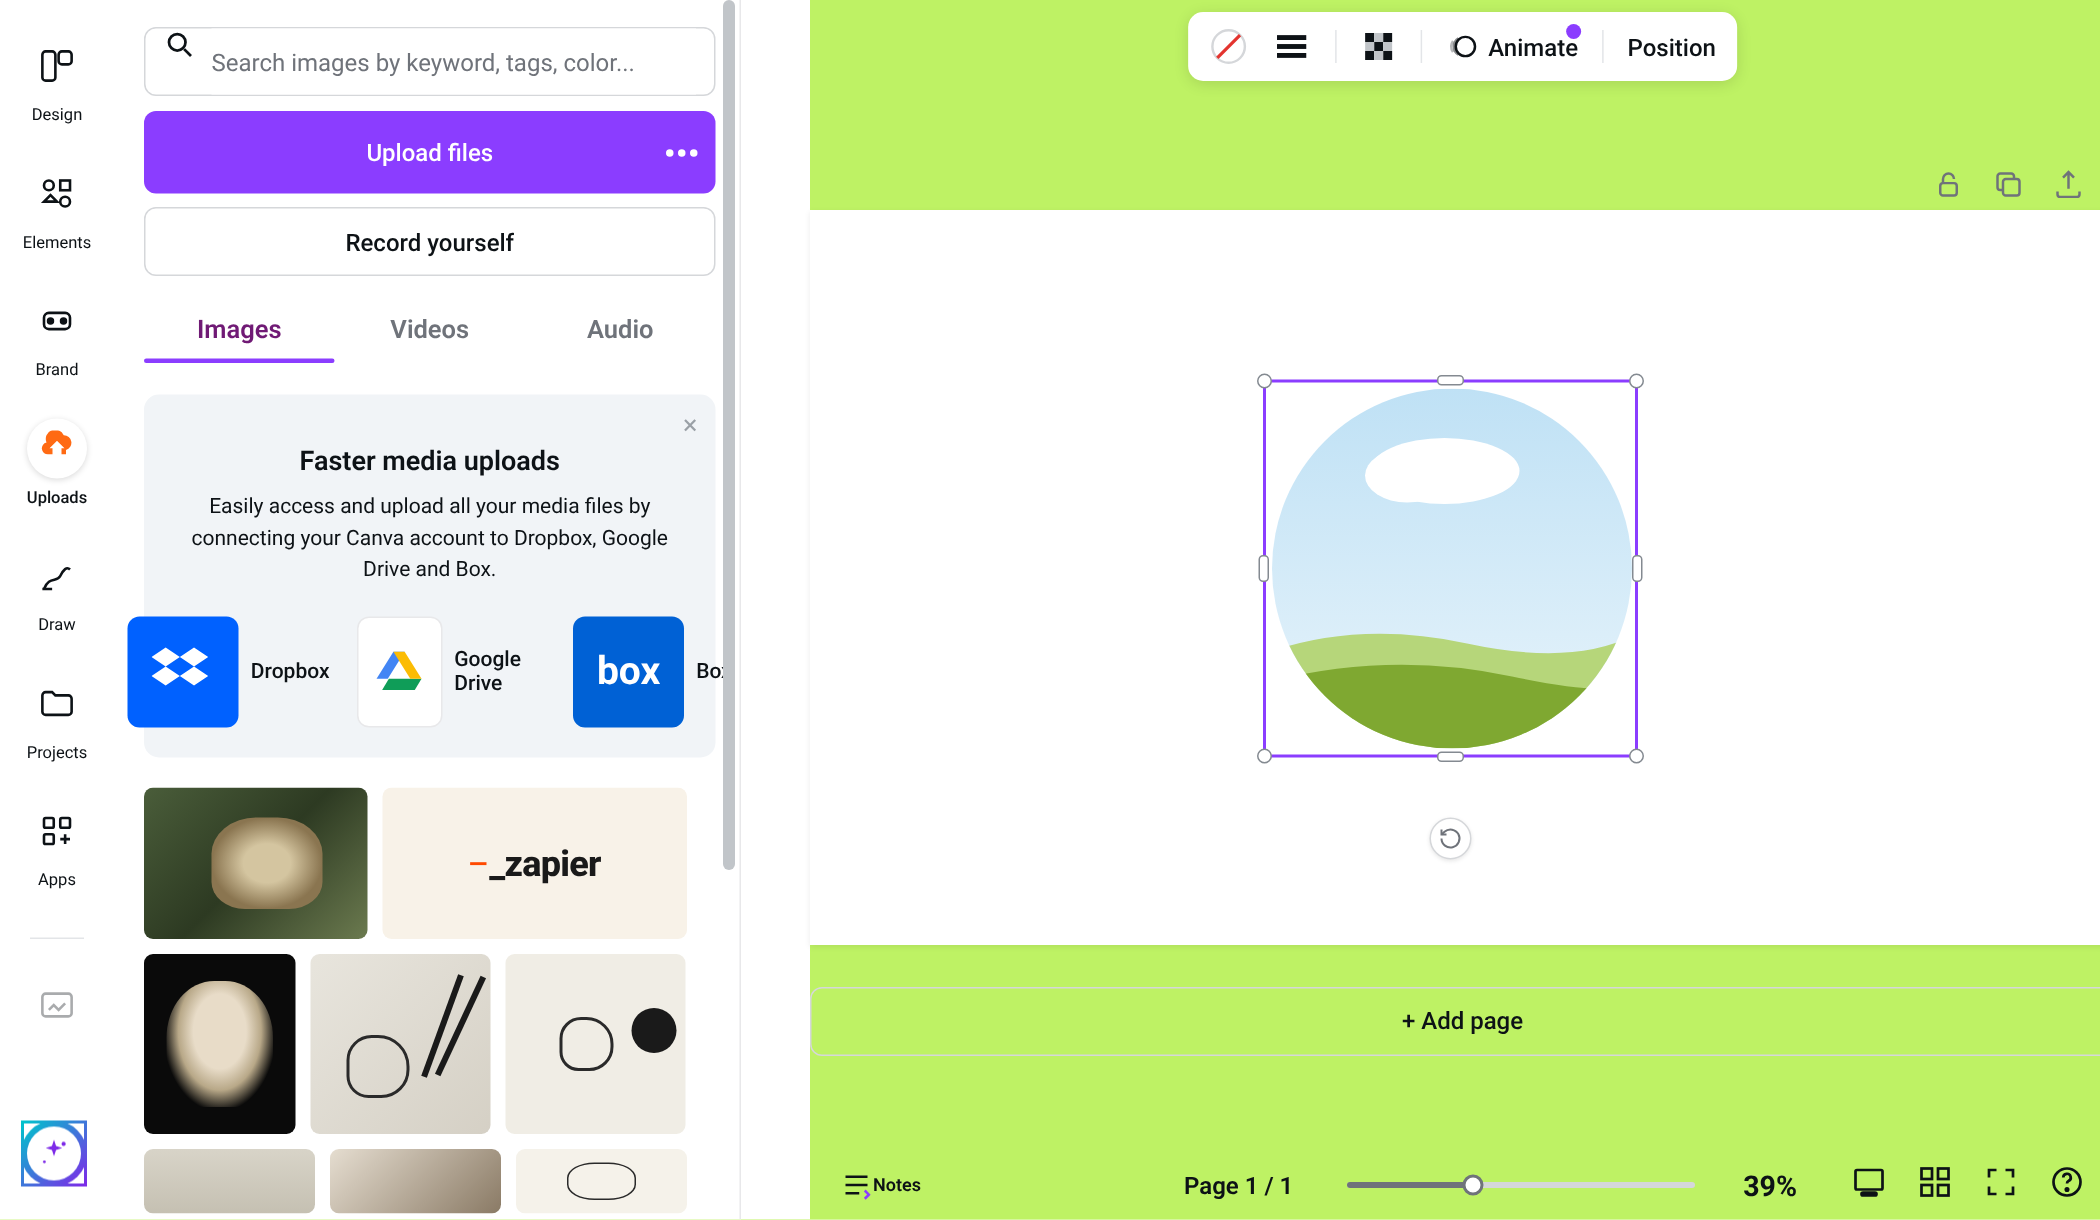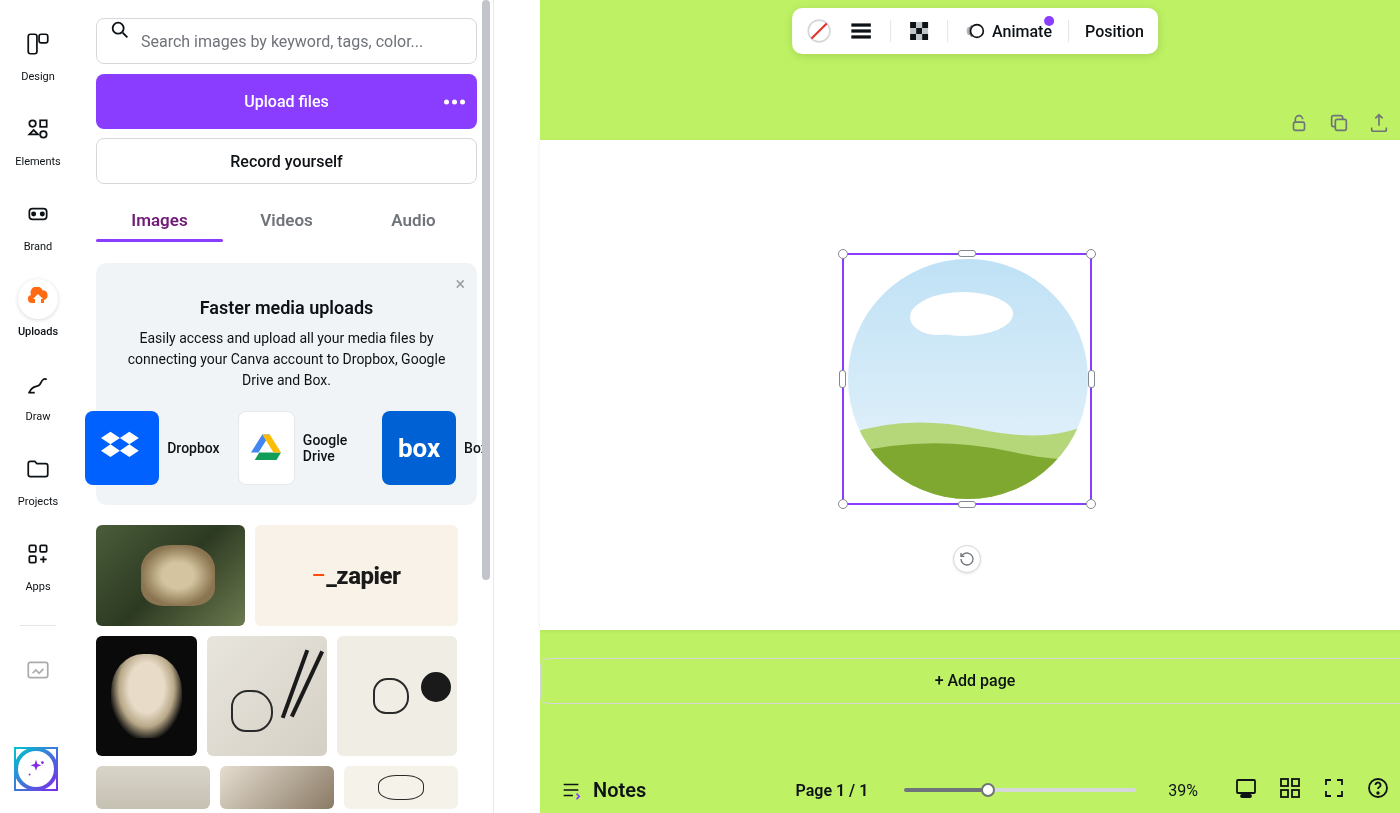--- a/index.html
+++ b/index.html
@@ -67,26 +67,26 @@
     .sel-side.t { left: 50%; top: -5px; transform: translateX(-50%); width: 18px; height: 7px; }
     .sel-side.b { left: 50%; bottom: -5px; transform: translateX(-50%); width: 18px; height: 7px; }
     .sel-side.l { left: -5px; top: 50%; transform: translateY(-50%); width: 7px; height: 18px; }
     .sel-side.r { right: -5px; top: 50%; transform: translateY(-50%); width: 7px; height: 18px; }
     .rotate-handle { position: absolute; left: 50%; transform: translateX(-50%); bottom: -70px; width: 28px; height: 28px; background: #fff; border: 1px solid #d5d7da; border-radius: 50%; display: flex; align-items: center; justify-content: center; cursor: pointer; box-shadow: 0 1px 3px rgba(0,0,0,0.1); }
     .landscape { position: absolute; left: 4px; top: 4px; width: 240px; height: 240px; border-radius: 50%; overflow: hidden; }
     
     .add-page { margin-top: 28px; width: 870px; height: 46px; border: 1px solid #d5d7da; border-radius: 8px; display: flex; align-items: center; justify-content: center; font-size: 16px; font-weight: 500; color: #0d1216; cursor: pointer; background: transparent; }
     
     .bottom-bar { height: 46px; display: flex; align-items: center; padding: 0 20px; gap: 18px; }
-    .notes-btn { display: flex; align-items: center; gap: 11px; font-size: 20px; font-weight: 600; color: #0d1216; cursor: pointer; }
+    .notes-btn { display: flex; align-items: center; gap: 0; font-size: 12px; font-weight: 600; color: #0d1216; cursor: pointer; }
     .page-indicator { font-size: 16px; font-weight: 600; color: #0d1216; margin-left: auto; }
     .zoom-slider { width: 232px; height: 4px; background: #d5d7da; border-radius: 2px; position: relative; cursor: pointer; margin-left: 18px; }
     .zoom-slider-fill { position: absolute; left: 0; top: 0; bottom: 0; width: 36%; background: #6f737a; border-radius: 2px; }
     .zoom-slider-thumb { position: absolute; left: 36%; top: 50%; transform: translate(-50%,-50%); width: 14px; height: 14px; background: #fff; border: 2px solid #6f737a; border-radius: 50%; }
-    .zoom-pct { font-size: 16px; font-weight: 400; color: #0d1216; margin-left: 14px; }
+    .zoom-pct { font-size: 19px; font-weight: 700; color: #0d1216; margin-left: 14px; }
     .bottom-icons { display: flex; gap: 20px; margin-left: 18px; align-items: center; }
     .bottom-icon { cursor: pointer; color: #0d1216; }
   </style>
 </head>
 <body>
 
 <div class="left-rail">
   <div class="rail-item">
     <div class="rail-icon-box">
       <svg width="26" height="26" viewBox="0 0 24 24" fill="none" stroke="#0d1216" stroke-width="1.6">

